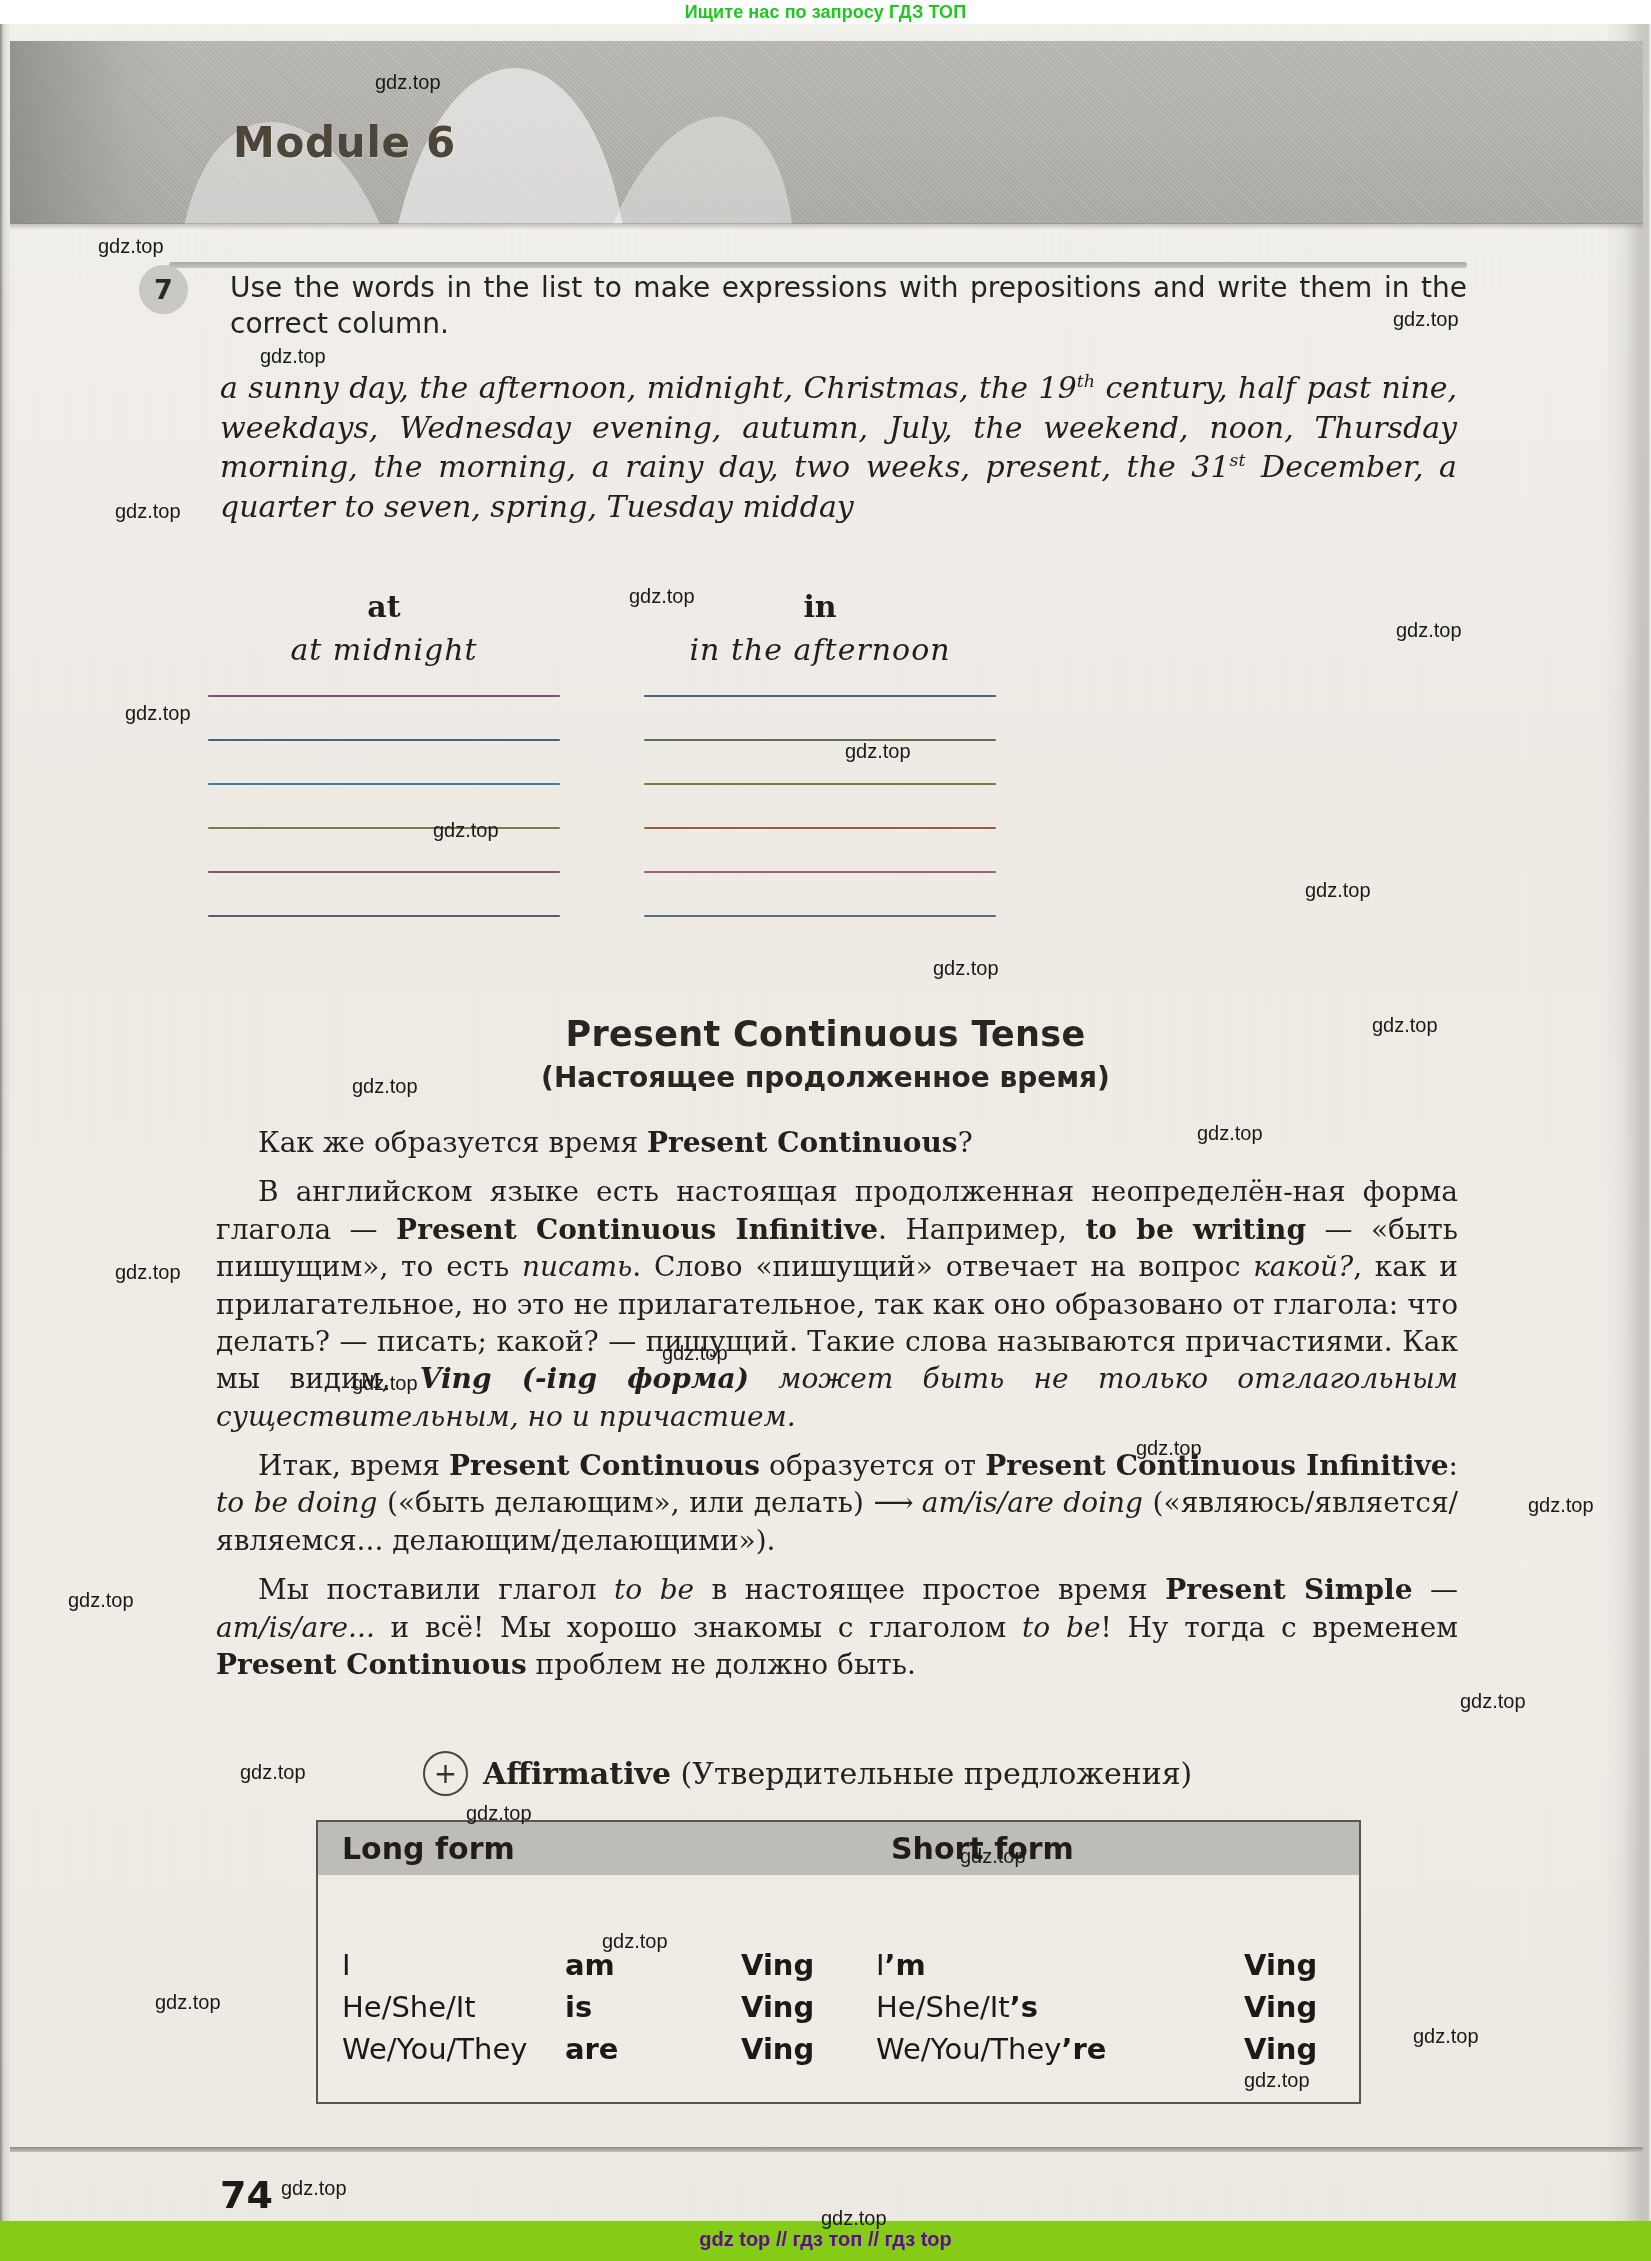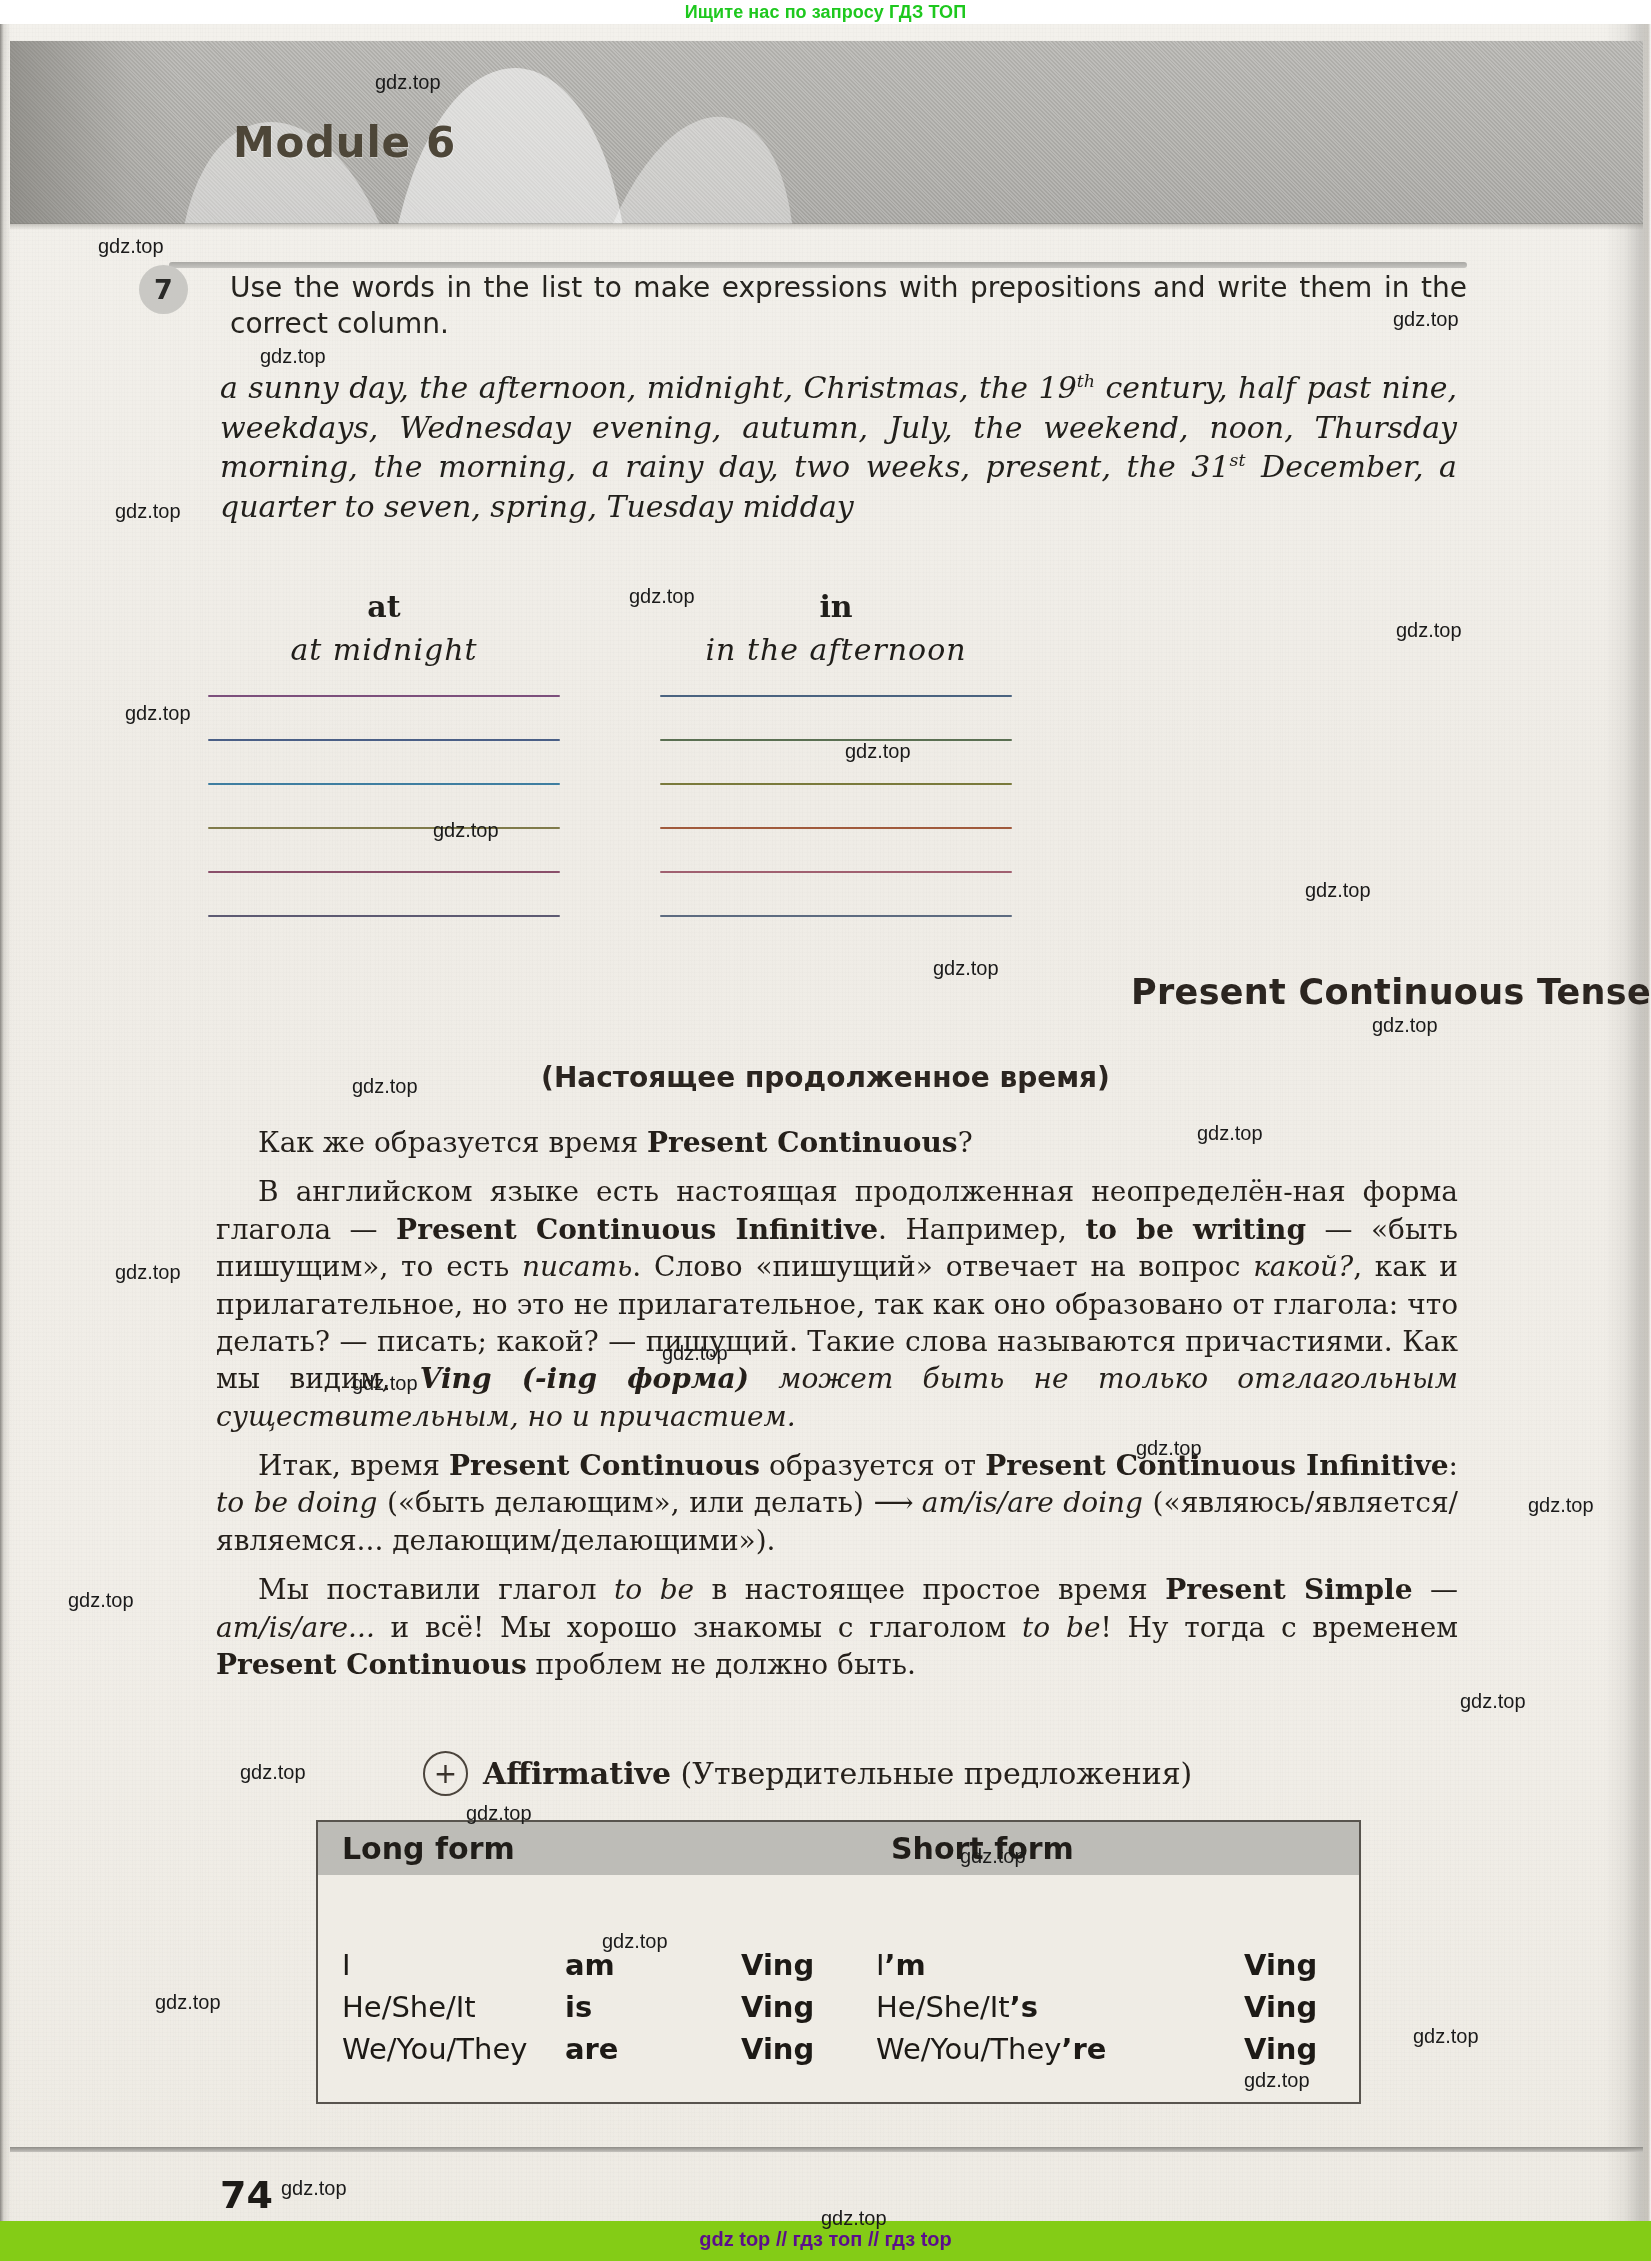--- a/index.html
+++ b/index.html
@@ -160,21 +160,21 @@
     text-align-last: left;
   }
   .word-list sup { font-size: 0.58em; vertical-align: super; }
 
   
   .cols {
     position: absolute;
     left: 166px; top: 589px;
     width: 1308px;
     display: flex;
-    gap: 16px;
+    gap: 0;
   }
   .col { width: 436px; display: flex; flex-direction: column; align-items: center; }
   .col-prep {
     font-family: "DejaVu Serif", serif;
     font-weight: bold;
     font-size: 30px;
     color: #201e1a;
     margin-bottom: 8px;
   }
   .col-example {
@@ -187,23 +187,23 @@
   .col-lines { margin-top: 28px; width: 352px; }
   .col-line {
     height: 2px;
     margin-bottom: 42px;
     border-radius: 1.4px;
   }
 
   
   .tense-title {
     position: absolute;
-    left: 0; top: 972px;
-    width: 1651px;
-    text-align: right;
+    left: 0; top: 1014px;
+    width: 1651px;
+    text-align: center;
     font-family: "DejaVu Sans", sans-serif;
     font-weight: bold;
     font-size: 35px;
     color: #2b2520;
     letter-spacing: 0.3px;
   }
   .tense-sub {
     position: absolute;
     left: 0; top: 1061px;
     width: 1651px;

